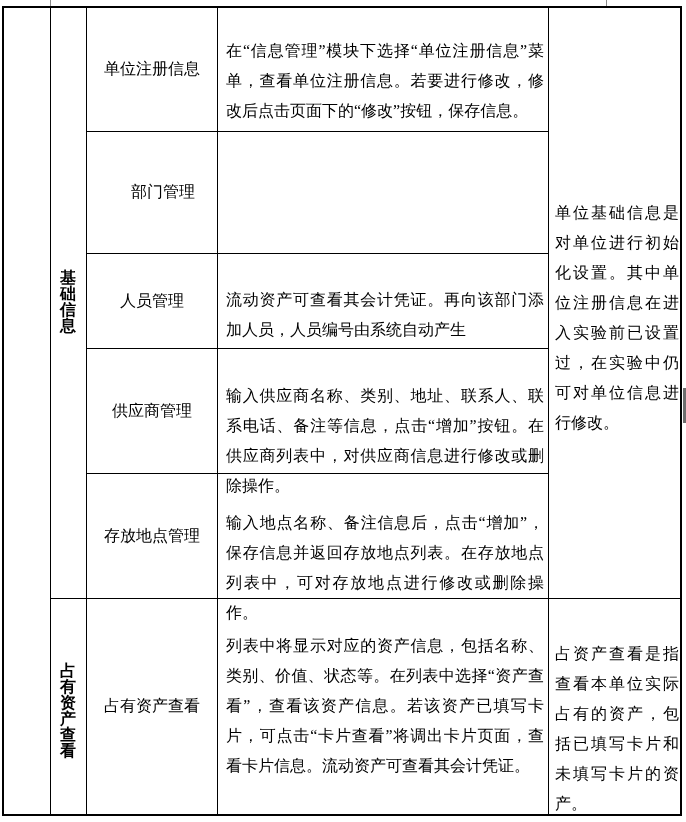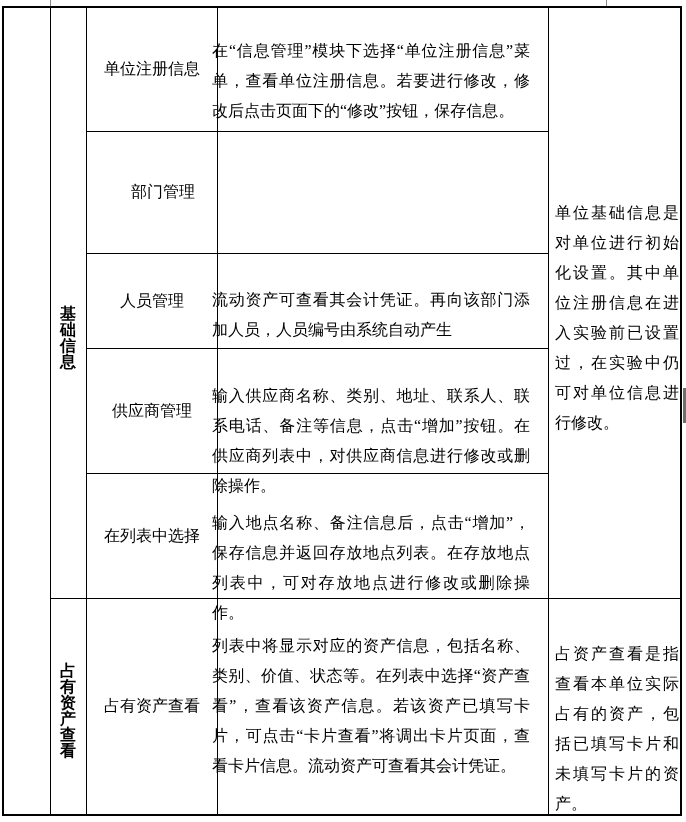--- a/index.html
+++ b/index.html
@@ -28,21 +28,21 @@
   
   .rowlabel{
     position:absolute;
     display:flex;align-items:center;justify-content:center;
     text-align:left;
     line-height:20px;
   }
   
   .desc{
     position:absolute;
-    left:212px;width:318px;
+    left:226px;width:318px;
     line-height:30px;
     text-align:justify;
     text-justify:inter-ideograph;
   }
   
   .note{
     position:absolute;
     left:555px;width:124px;
     line-height:30px;
     text-align:justify;
@@ -68,29 +68,29 @@
   <div class="line" style="left:548px;top:6px;width:1px;height:810px;"></div>
 
   <div class="line" style="left:86px;top:131px;width:462px;height:1px;"></div>
   <div class="line" style="left:86px;top:253px;width:462px;height:1px;"></div>
   <div class="line" style="left:86px;top:348px;width:462px;height:1px;"></div>
   <div class="line" style="left:86px;top:473px;width:462px;height:1px;"></div>
   <div class="line" style="left:50px;top:598px;width:630px;height:1px;"></div>
 
   <div class="edge-mark" style="left:683px;top:388px;width:3px;height:35px;"></div>
 
-  <div class="vlabel" style="left:59px;top:270px;margin-top:36px;">基础信息</div>
+  <div class="vlabel" style="left:59px;top:270px;">基础信息</div>
 
   <div class="vlabel" style="left:59px;top:663px;">占有资产查看</div>
 
   <div class="rowlabel" style="left:87px;top:7px;width:130px;height:124px;">单位注册信息</div>
   <div class="rowlabel" style="left:98px;top:131px;width:130px;height:122px;">部门管理</div>
   <div class="rowlabel" style="left:87px;top:253px;width:130px;height:95px;">人员管理</div>
   <div class="rowlabel" style="left:87px;top:348px;width:130px;height:125px;">供应商管理</div>
-  <div class="rowlabel" style="left:87px;top:473px;width:130px;height:125px;">在列表中选择</div>
+  <div class="rowlabel" style="left:87px;top:473px;width:130px;height:125px;">存放地点管理</div>
   <div class="rowlabel" style="left:87px;top:598px;width:130px;height:216px;">占有资产查看</div>
 
   <div class="desc" style="top:36px;">在“信息管理”模块下选择“单位注册信息”菜单，查看单位注册信息。若要进行修改，修改后点击页面下的“修改”按钮，保存信息。</div>
   <div class="desc" style="top:285px;">流动资产可查看其会计凭证。再向该部门添加人员，人员编号由系统自动产生</div>
   <div class="desc" style="top:381px;">输入供应商名称、类别、地址、联系人、联系电话、备注等信息，点击“增加”按钮。在供应商列表中，对供应商信息进行修改或删除操作。</div>
   <div class="desc" style="top:508px;">输入地点名称、备注信息后，点击“增加”，保存信息并返回存放地点列表。在存放地点列表中，可对存放地点进行修改或删除操作。</div>
   <div class="desc" style="top:631px;">列表中将显示对应的资产信息，包括名称、类别、价值、状态等。在列表中选择“资产查看”，查看该资产信息。若该资产已填写卡片，可点击“卡片查看”将调出卡片页面，查看卡片信息。流动资产可查看其会计凭证。</div>
 
   <div class="note" style="top:198px;">单位基础信息是对单位进行初始化设置。其中单位注册信息在进入实验前已设置过，在实验中仍可对单位信息进行修改。</div>
   <div class="note" style="top:639px;">占资产查看是指查看本单位实际占有的资产，包括已填写卡片和未填写卡片的资产。</div>

